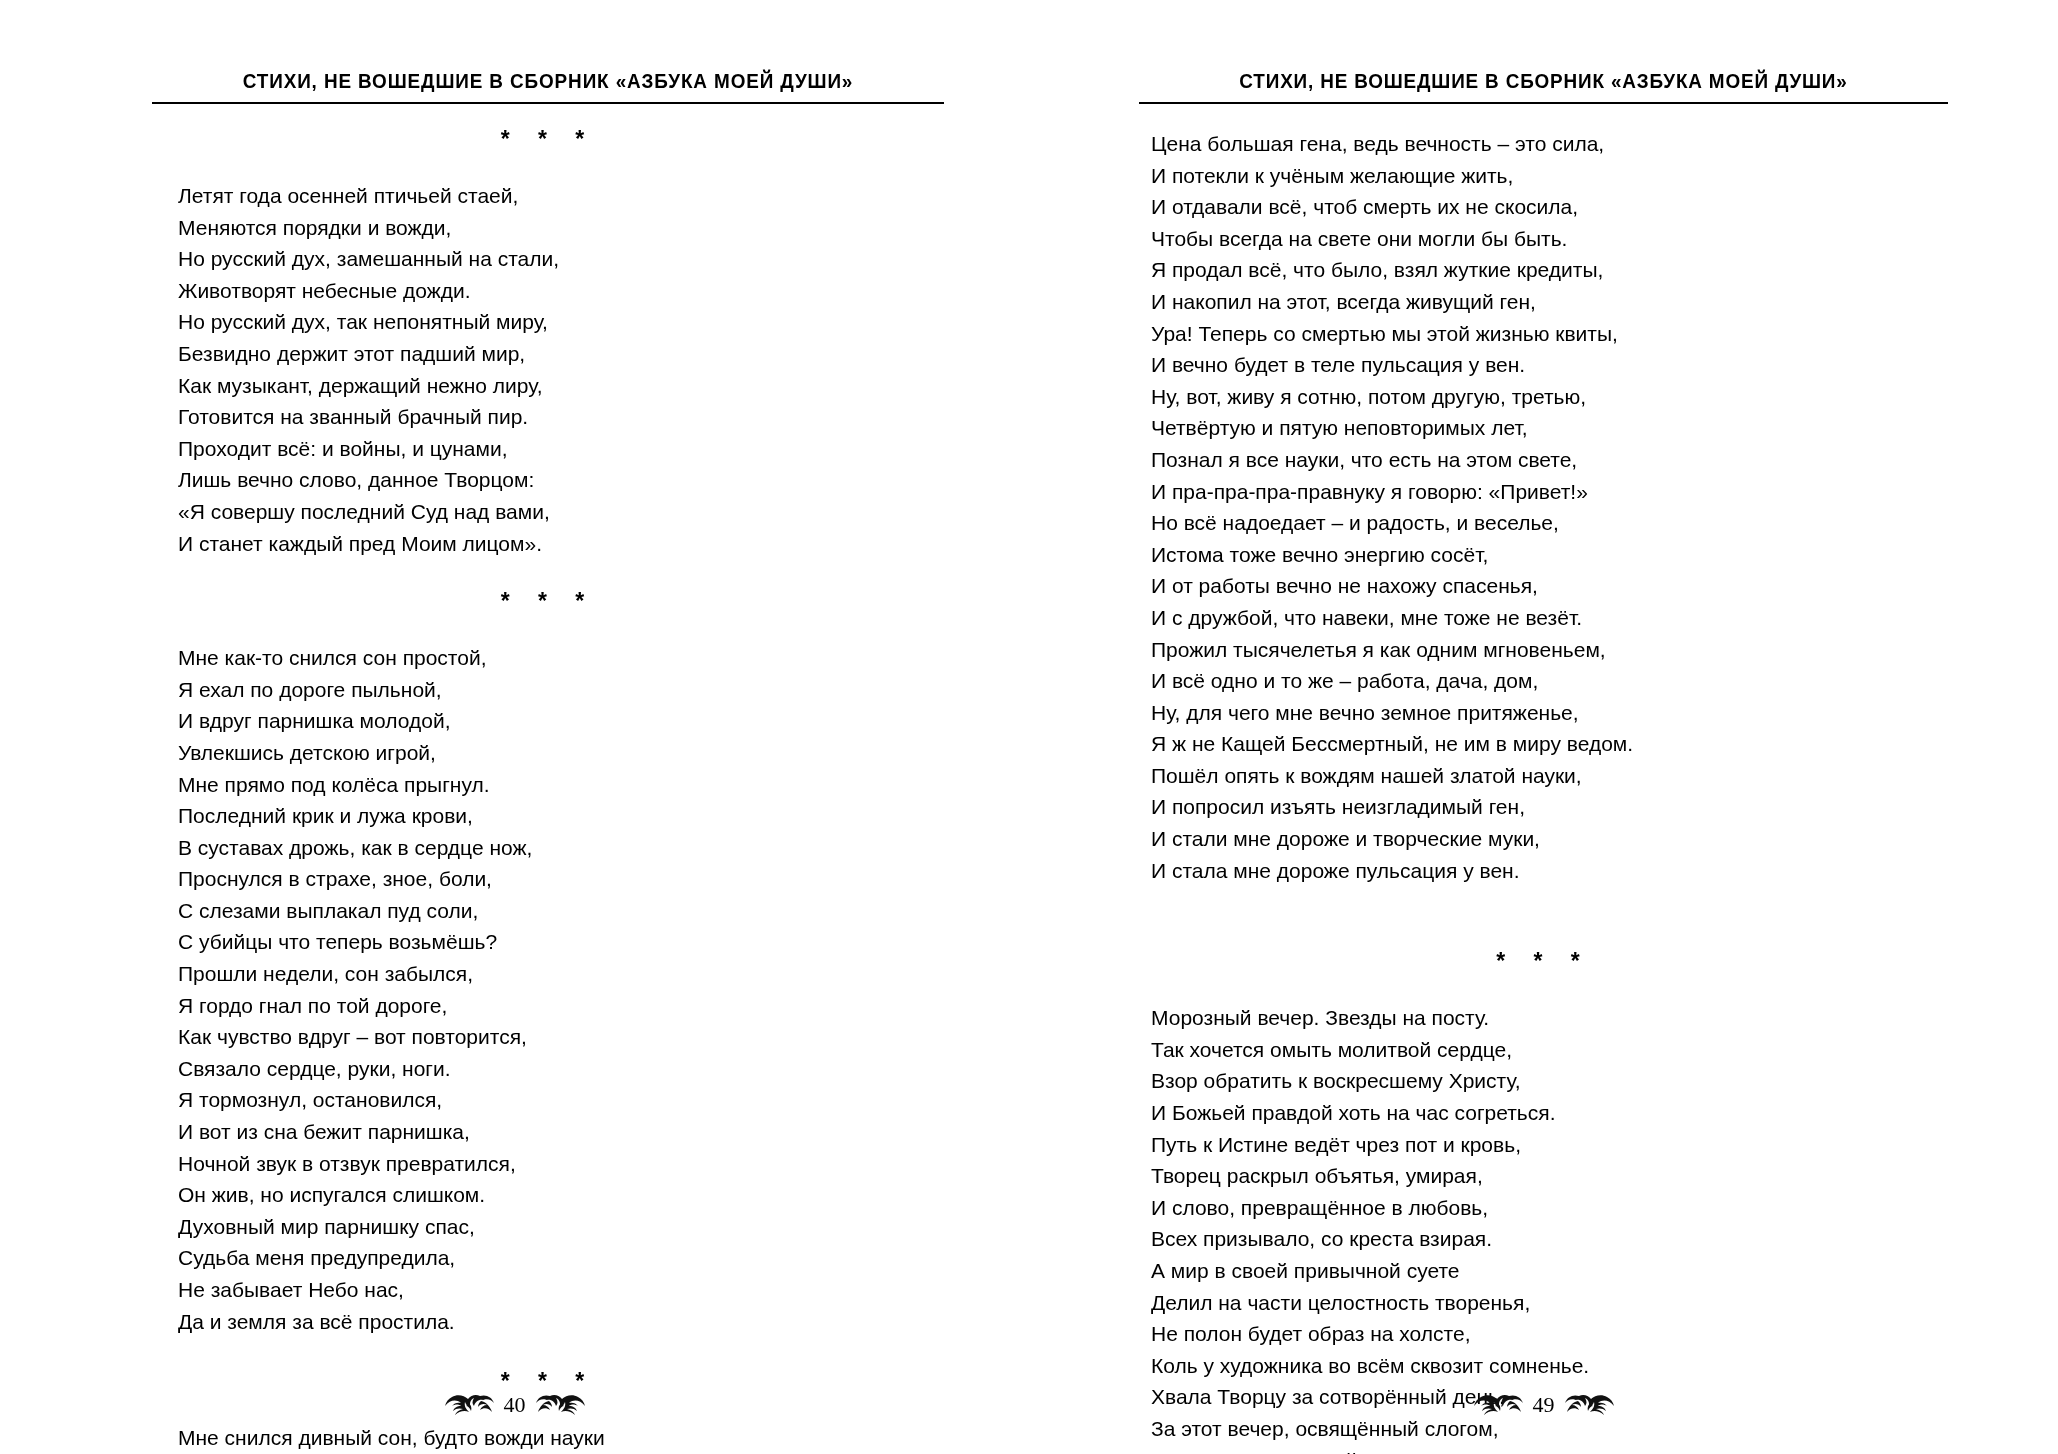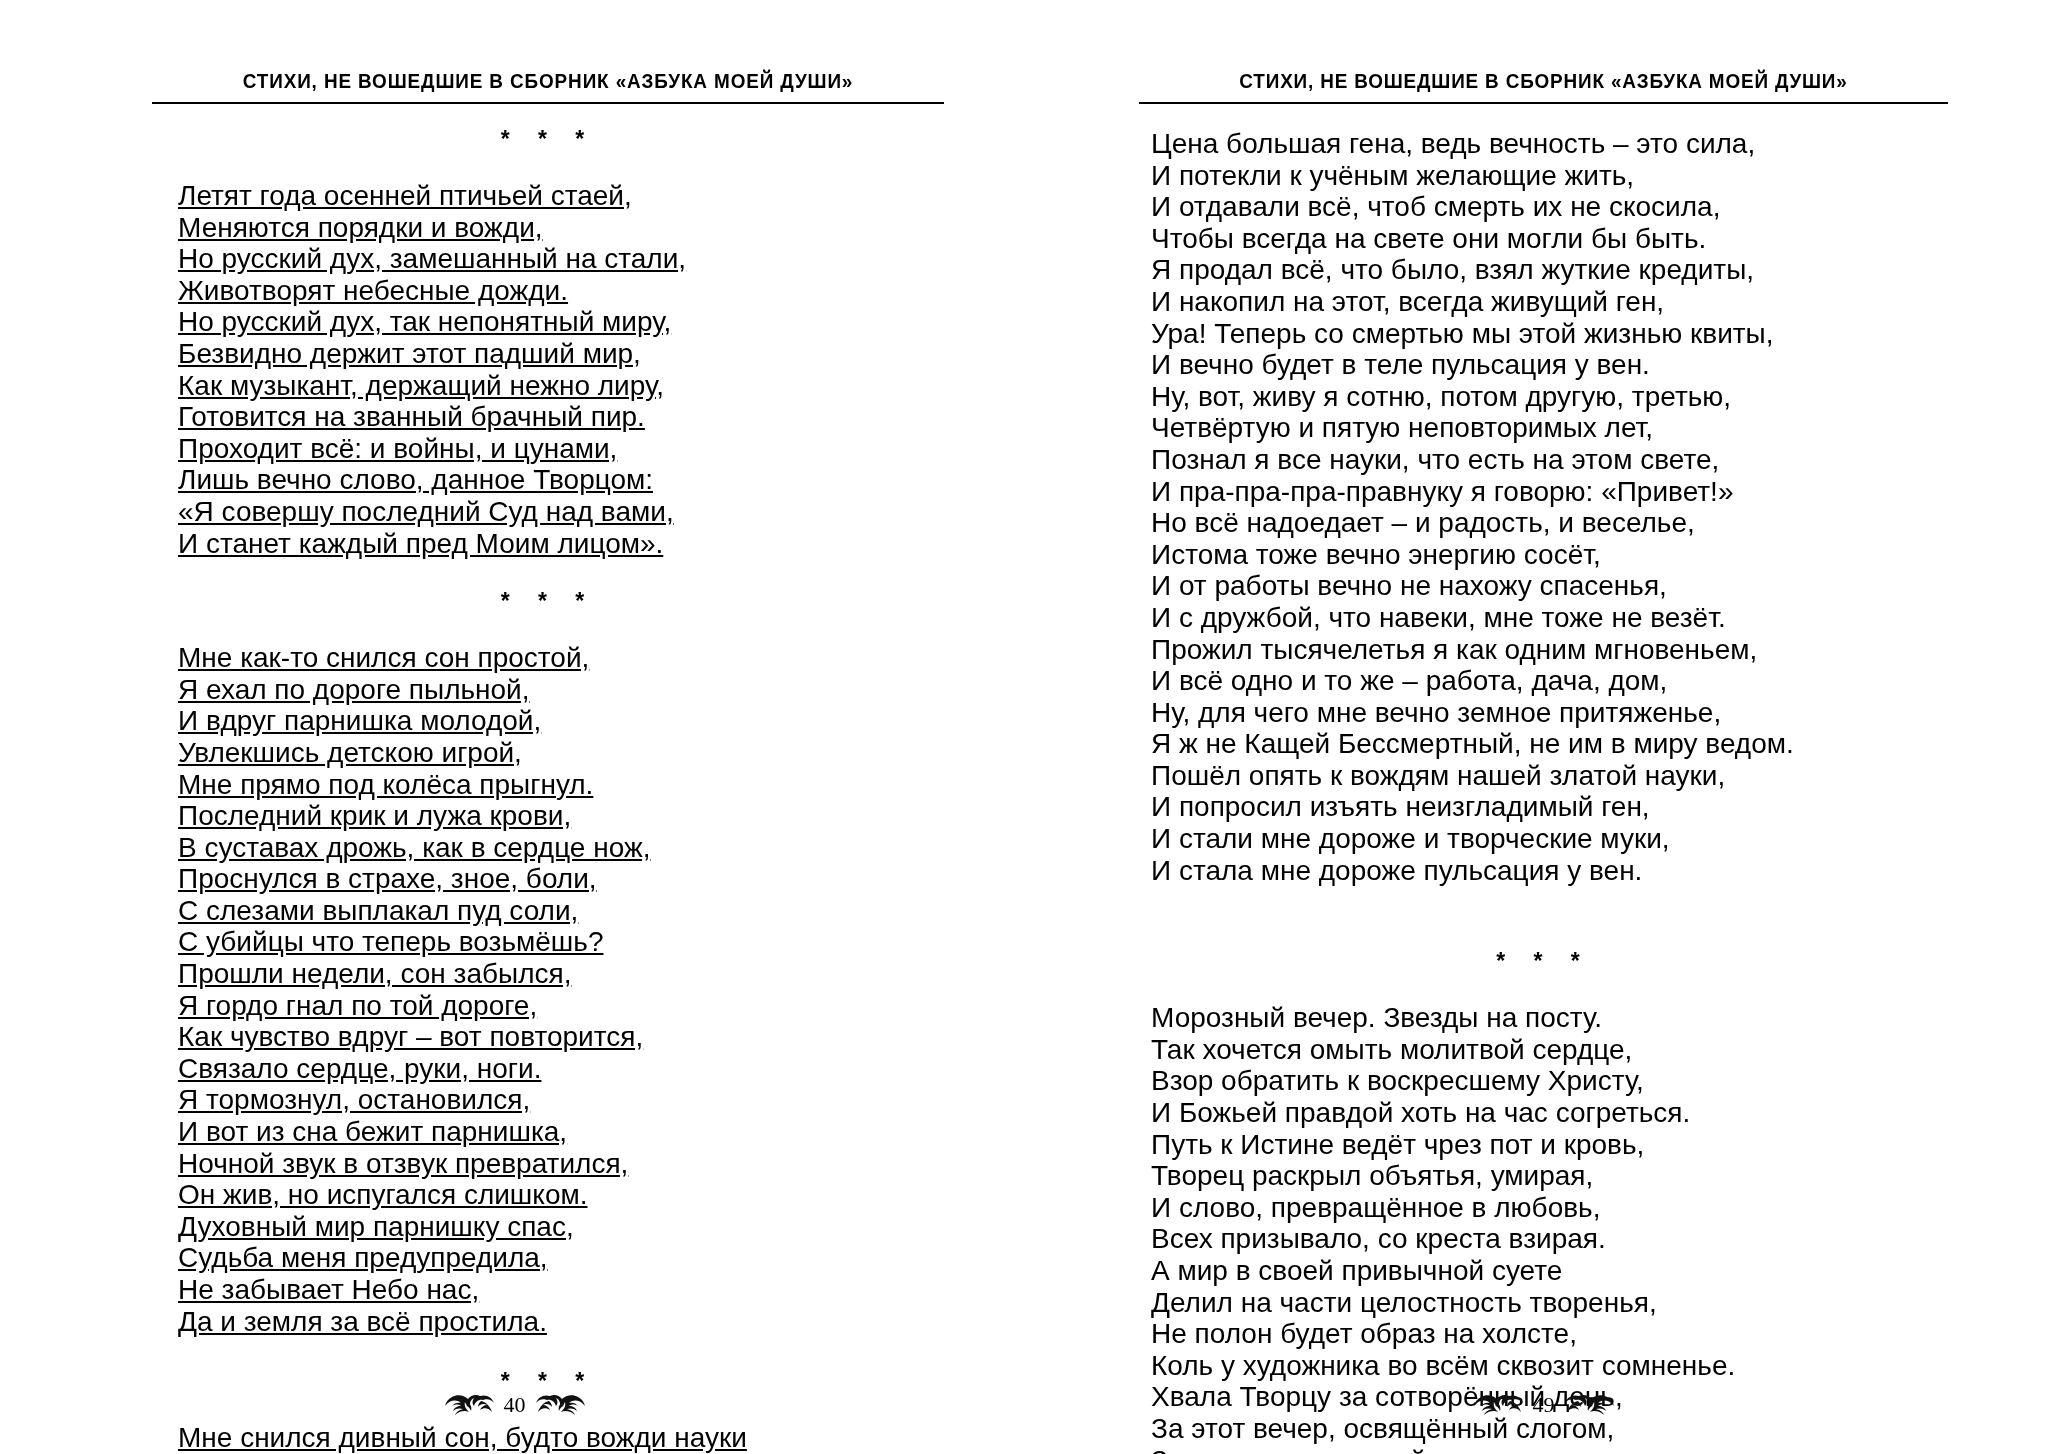--- a/index.html
+++ b/index.html
@@ -78,25 +78,25 @@
     text-align: center;
     font-size: 23px;
     font-weight: bold;
     letter-spacing: 11px;
     line-height: 1;
     margin: 0;
     padding: 0;
     white-space: nowrap;
   }
   .poem-lines {
-    font-size: 28px;
+    font-size: 21px;
     line-height: 31.6px;
     white-space: pre-wrap;
   }
-  .page-left .poem-lines { padding-left: 26px; text-decoration: underline; }
+  .page-left .poem-lines { padding-left: 26px; }
   .page-right .poem-lines { padding-left: 12px; }
 
   
   .gap-stars-top-1 { padding-top: 24px; }
   .gap-after-stars { height: 29px; }
   .gap-before-stars { height: 31px; }
   .gap-before-stars-2 { height: 33px; }
 
   .footer {
     position: absolute;

